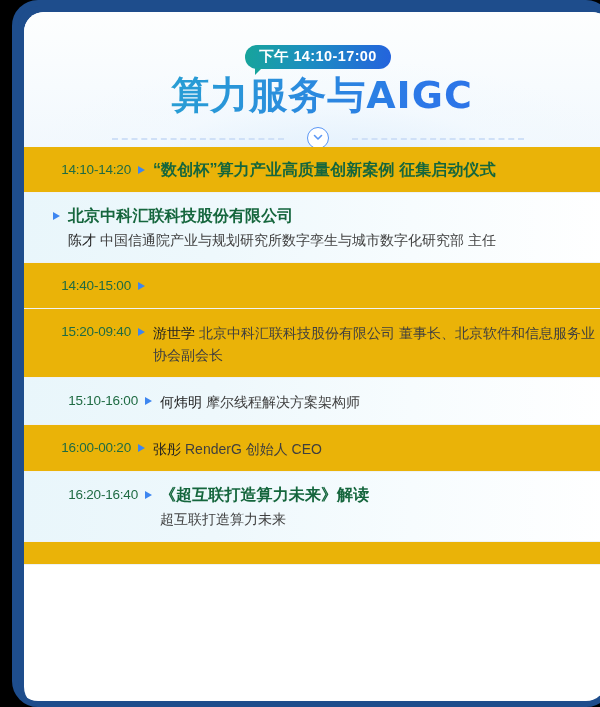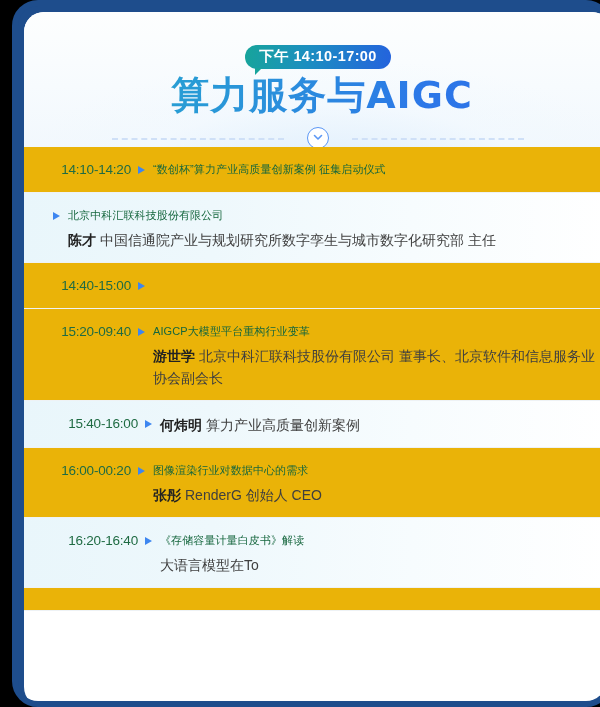--- a/index.html
+++ b/index.html
@@ -179,33 +179,33 @@
     border-bottom: 4.5px solid transparent;
   }
 
   .row-body {
     flex: 1 1 auto;
     min-width: 0;
     padding-left: 2px;
   }
   .row-title {
     color: #15663d;
-    font-size: 11px;
-    font-weight: normal;
+    font-size: 16px;
+    font-weight: bold;
     line-height: 23px;
     letter-spacing: 0.1px;
   }
   .row-speaker {
     margin-top: 2px;
     font-size: 14px;
     line-height: 22px;
     color: #3a3a3a;
   }
   .row-speaker .name {
-    font-weight: bold;
+    font-weight: normal;
     color: #222222;
     margin-right: 4px;
     text-align: center;
   }
   .row-speaker .org {
     font-weight: normal;
     color: #3f3f3f;
   }
 </style>
 </head>
@@ -261,50 +261,48 @@
           <div class="row-marker">
             <span class="tri"></span>
           </div>
         </div>
         <div class="row plain">
           <div class="row-time">15:20-09:40</div>
           <div class="row-marker">
             <span class="tri"></span>
           </div>
           <div class="row-body">
-            <div class="row-title">AIGCP大模型平台重构行业变革</div>
             <div class="row-speaker"><span class="name">游世学</span><span class="org">北京中科汇联科技股份有限公司 董事长、北京软件和信息服务业协会副会长</span></div>
           </div>
         </div>
         <div class="row alt">
-          <div class="row-time">15:40-16:00</div>
-          <div class="row-marker">
-            <span class="tri"></span>
-          </div>
-          <div class="row-body">
-            <div class="row-speaker"><span class="name">何炜明</span><span class="org">算力产业高质量创新案例</span></div>
+          <div class="row-time">15:10-16:00</div>
+          <div class="row-marker">
+            <span class="tri"></span>
+          </div>
+          <div class="row-body">
+            <div class="row-speaker"><span class="name">何炜明</span><span class="org">摩尔线程解决方案架构师</span></div>
           </div>
         </div>
         <div class="row plain">
           <div class="row-time">16:00-00:20</div>
           <div class="row-marker">
             <span class="tri"></span>
           </div>
           <div class="row-body">
-            <div class="row-title">图像渲染行业对数据中心的需求</div>
             <div class="row-speaker"><span class="name">张彤</span><span class="org">RenderG 创始人 CEO</span></div>
           </div>
         </div>
         <div class="row alt">
           <div class="row-time">16:20-16:40</div>
           <div class="row-marker">
             <span class="tri"></span>
           </div>
           <div class="row-body">
-            <div class="row-title">《存储容量计量白皮书》解读</div>
-            <div class="row-speaker"><span class="org">大语言模型在To</span></div>
+            <div class="row-title">《超互联打造算力未来》解读</div>
+            <div class="row-speaker"><span class="org">超互联打造算力未来</span></div>
           </div>
         </div>
         <div class="row plain"></div>
       </div>
 
   </div>
 </div>
 
 </body></html>

